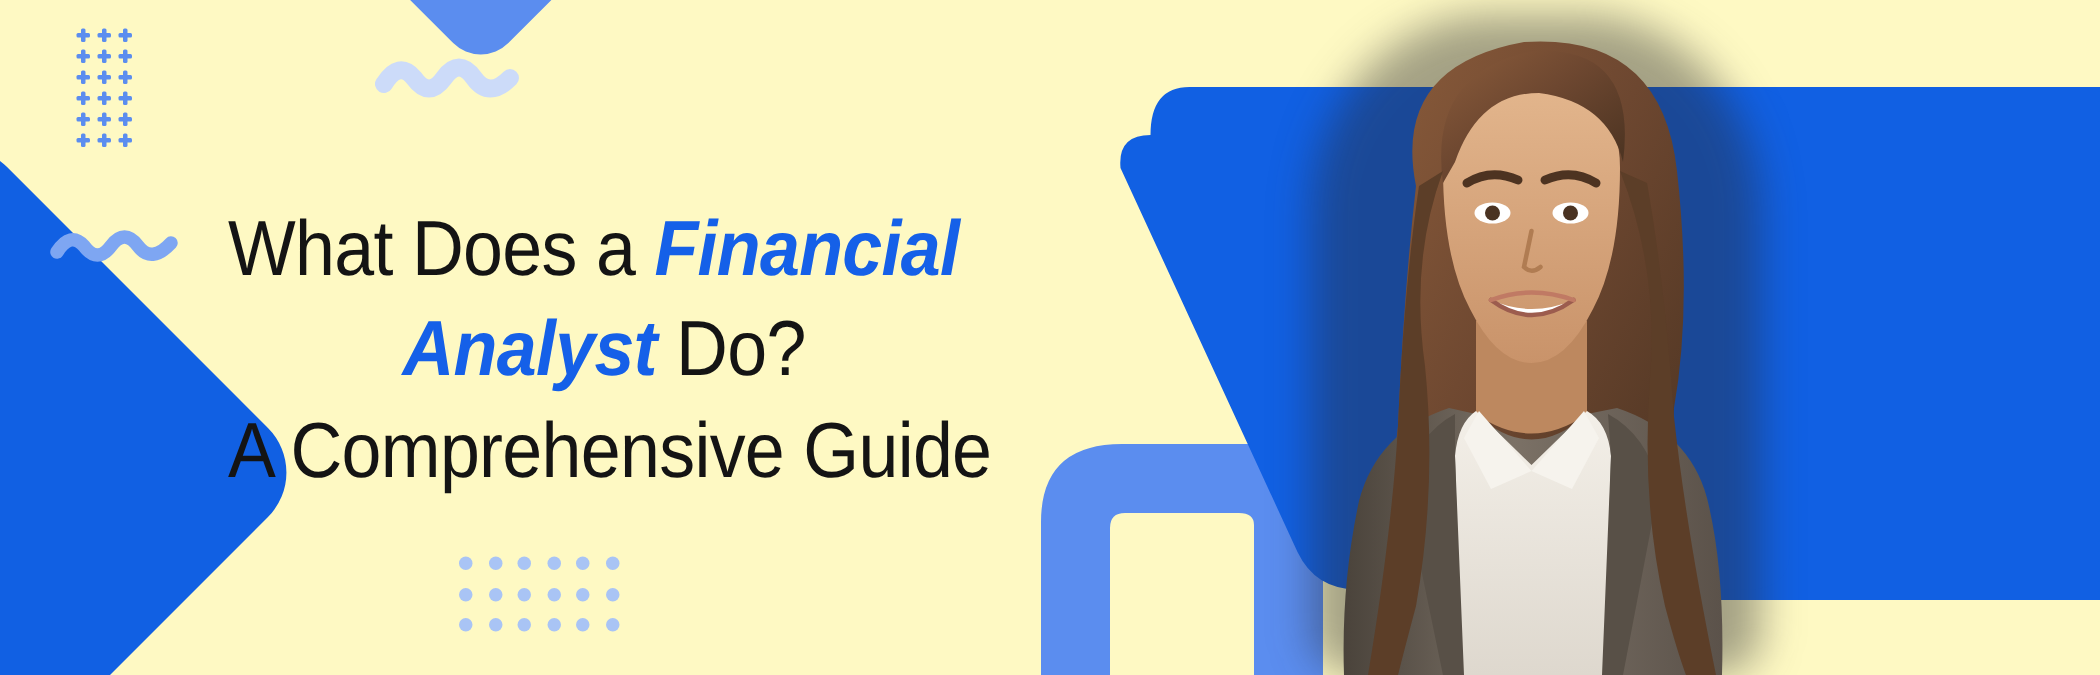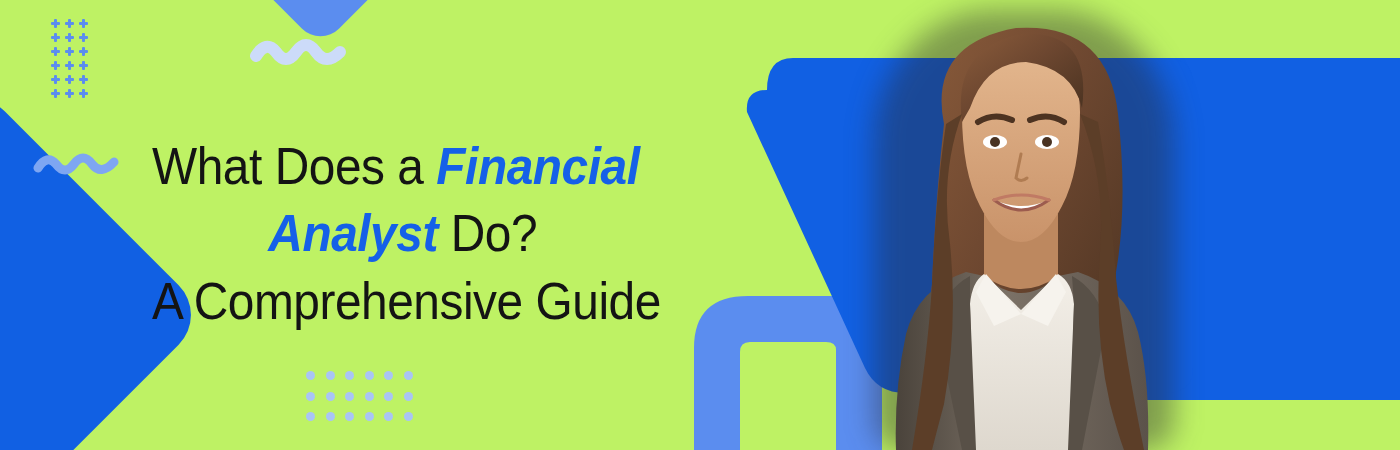--- a/index.html
+++ b/index.html
@@ -5,21 +5,21 @@
   html, body {
     margin: 0;
     padding: 0;
     background: #ffffff;
   }
   #banner {
     position: relative;
     width: 1400px;
     height: 450px;
     overflow: hidden;
-    background: #bef264;
+    background: #fef9c3;
     font-family: "Liberation Sans", sans-serif;
   }
 
   
 
   
   .shape-left-rot {
     position: absolute;
     left: -190px;
     top: 150px;

